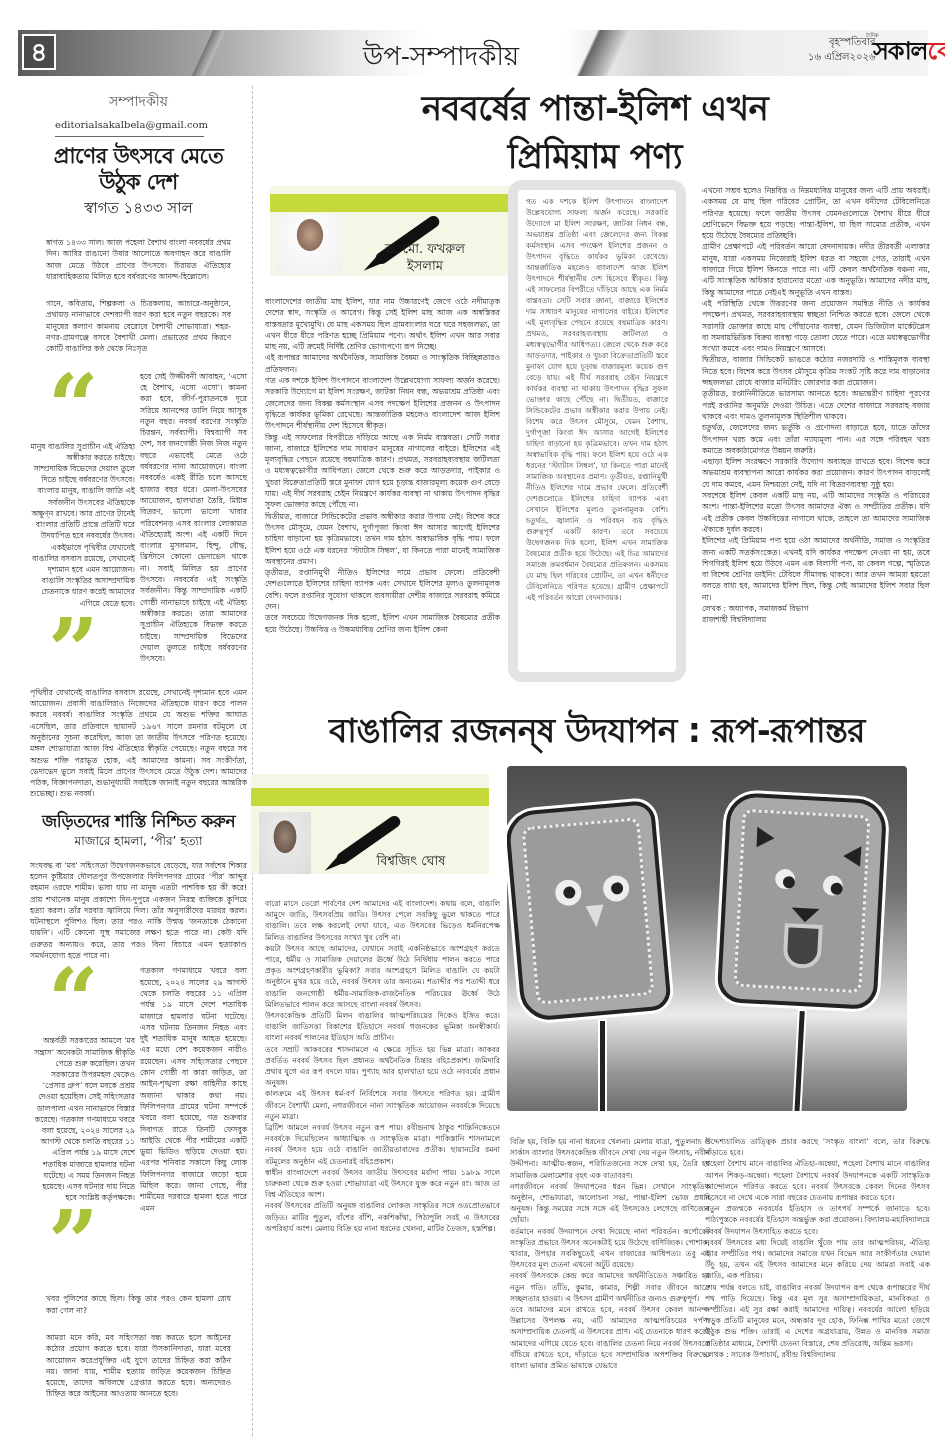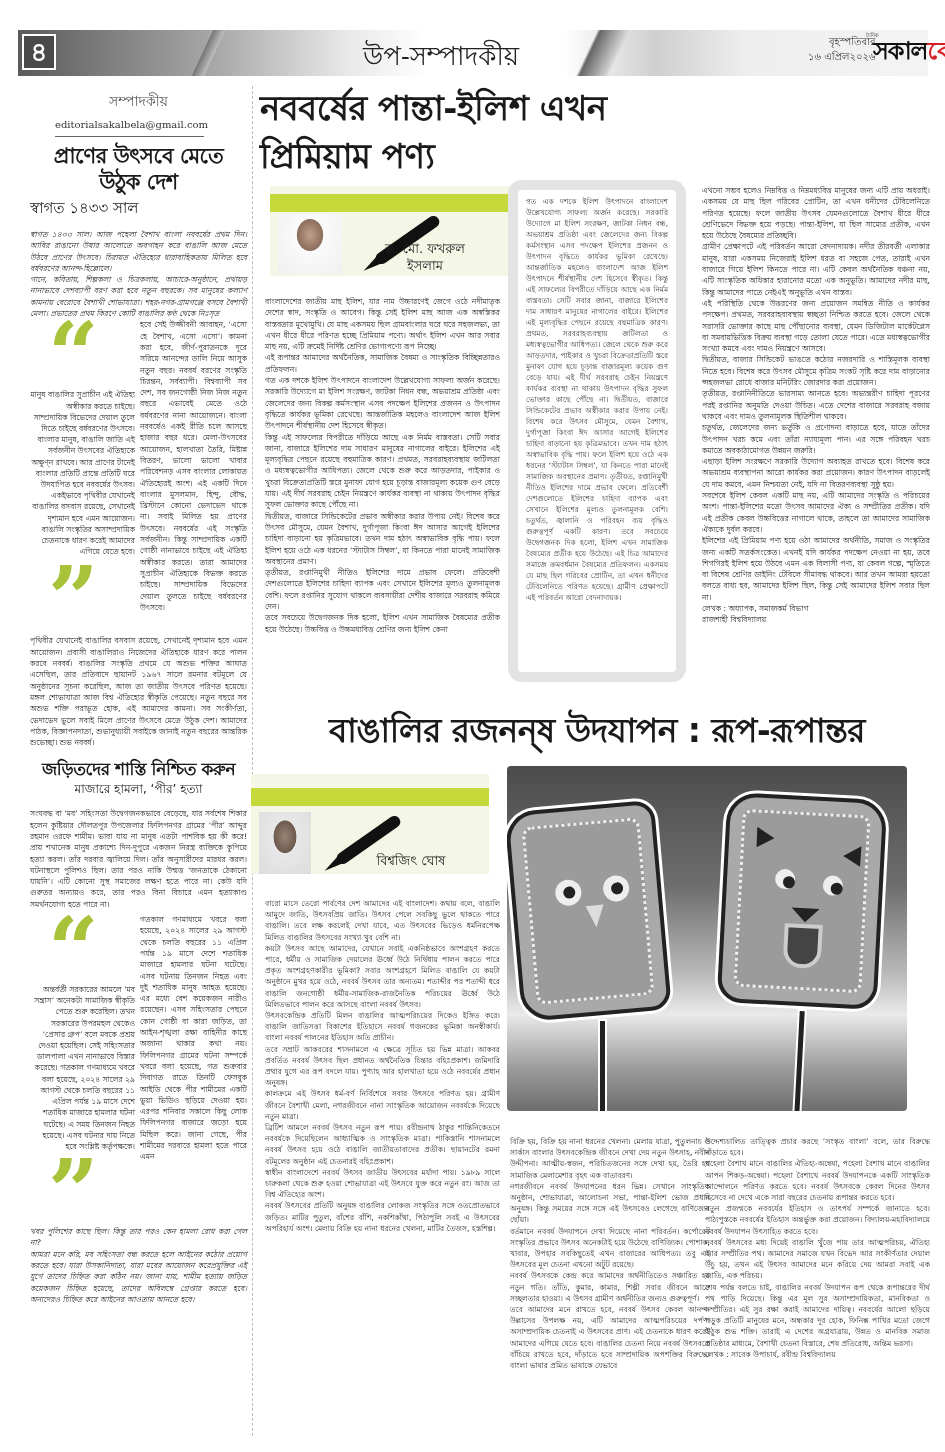--- a/index.html
+++ b/index.html
@@ -22,34 +22,34 @@
   .masthead .logo .red { color: #d71f26; }
   .masthead .logo-pre { position: absolute; left: 848px; top: 2px; font-size: 5px; color: #333; }
 
   
   .col-left { position: absolute; left: 30px; top: 86px; width: 217px; }
   .vsep { position: absolute; left: 252px; top: 86px; height: 1350px; border-left: 1px dashed #bbb; }
 
   .ed-label { text-align: center; font-family: "DejaVu Serif", serif; font-size: 14px; color: #555; margin-top: 4px; }
   .ed-email { text-align: center; font-family: "DejaVu Serif", serif; font-size: 10px; color: #333; margin-top: 5px; padding-bottom: 6px; border-bottom: 1px solid #666; margin-left: 25px; margin-right: 43px; }
   .ed-head { text-align: center; font-size: 21px; font-weight: bold; margin-top: 6px; line-height: 26px; letter-spacing: -0.5px; }
-  .ed-sub { font-size: 15px; margin-top: 1px; margin-bottom: 8px; }
+  .ed-sub { text-align: center; font-size: 15px; margin-top: 1px; margin-bottom: 0; }
   .body-text { font-size: 7.6px; line-height: 11.3px; text-align: justify; color: #222; }
-  .body-text p { margin: 0; font-style: italic; }
+  .body-text p { margin: 16px; }
   .quote-box { display: flex; gap: 5px; }
   .quote-left { width: 105px; flex-shrink: 0; }
   .quote-right { flex: 1; }
   .quote-mark { color: #a8c23a; font-size: 88px; font-weight: bold; line-height: 70px; font-family: "DejaVu Serif", serif; height: 70px; margin-left: 18px; }
   .pull-text { font-size: 7.6px; line-height: 11.2px; color: #222; text-align: right; }
 
   .ed2-head { text-align: center; font-size: 17px; font-weight: bold; margin-top: 10px; line-height: 22px; letter-spacing: -0.5px; }
   .ed2-sub { text-align: center; font-size: 12px; margin-bottom: 8px; }
 
   
-  .a1-title { position: absolute; left: 260px; top: 84px; width: 670px; font-size: 34px; font-weight: bold; line-height: 48px; letter-spacing: -0.5px; }
+  .a1-title { position: absolute; left: 260px; top: 84px; width: 670px; text-align: center; font-size: 34px; font-weight: bold; line-height: 48px; letter-spacing: -0.5px; }
   .a1-title .l2 { display: block; }
   .byline-box { position: absolute; background: #f4f6e6; }
   .byline-box .bar { position: absolute; left: 0; top: 8px; right: 0; height: 18px; background: #c6d93a; }
   .byline-box .photo { position: absolute; background: radial-gradient(ellipse at 50% 35%, #bfa08a 0%, #8c6e5c 28%, #fafafa 30%, #f0f0f0 100%); }
   .byline-box .pen { position: absolute; width: 75px; height: 12px; background: #111; transform: rotate(-35deg); border-radius: 6px; }
   .byline-box .pen:after { content: ""; position: absolute; left: -16px; top: 2px; border-right: 18px solid #111; border-top: 4px solid transparent; border-bottom: 4px solid transparent; }
   .byline-box .name { position: absolute; text-align: center; font-size: 13px; line-height: 17px; color: #222; }
 
   .a1-col { position: absolute; font-size: 7.6px; line-height: 11.3px; text-align: justify; color: #222; }
   .a1-col p { margin: 0; }

